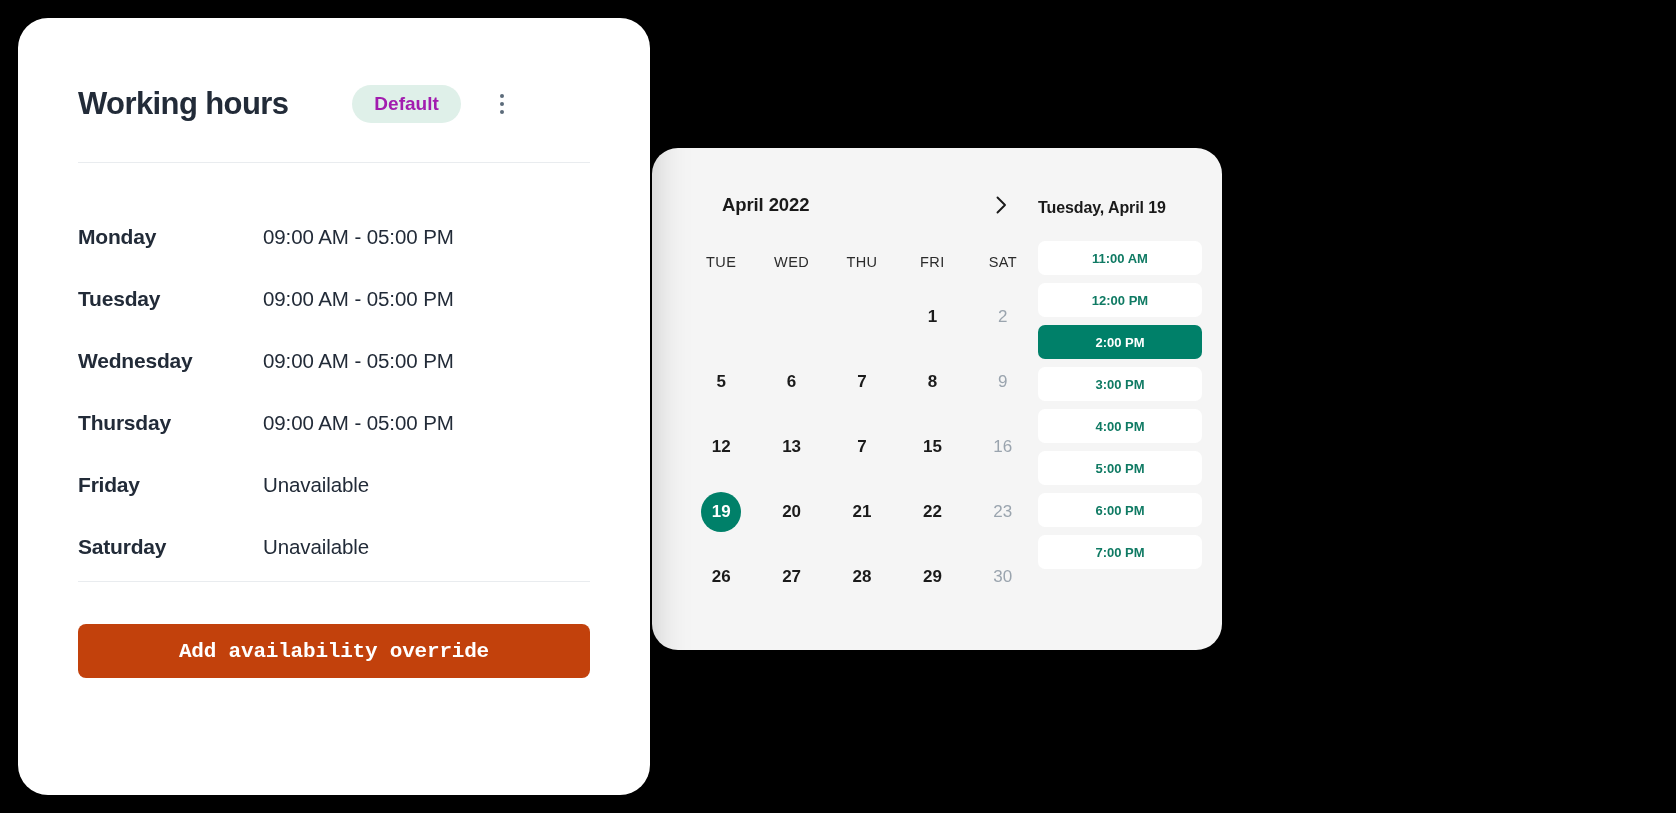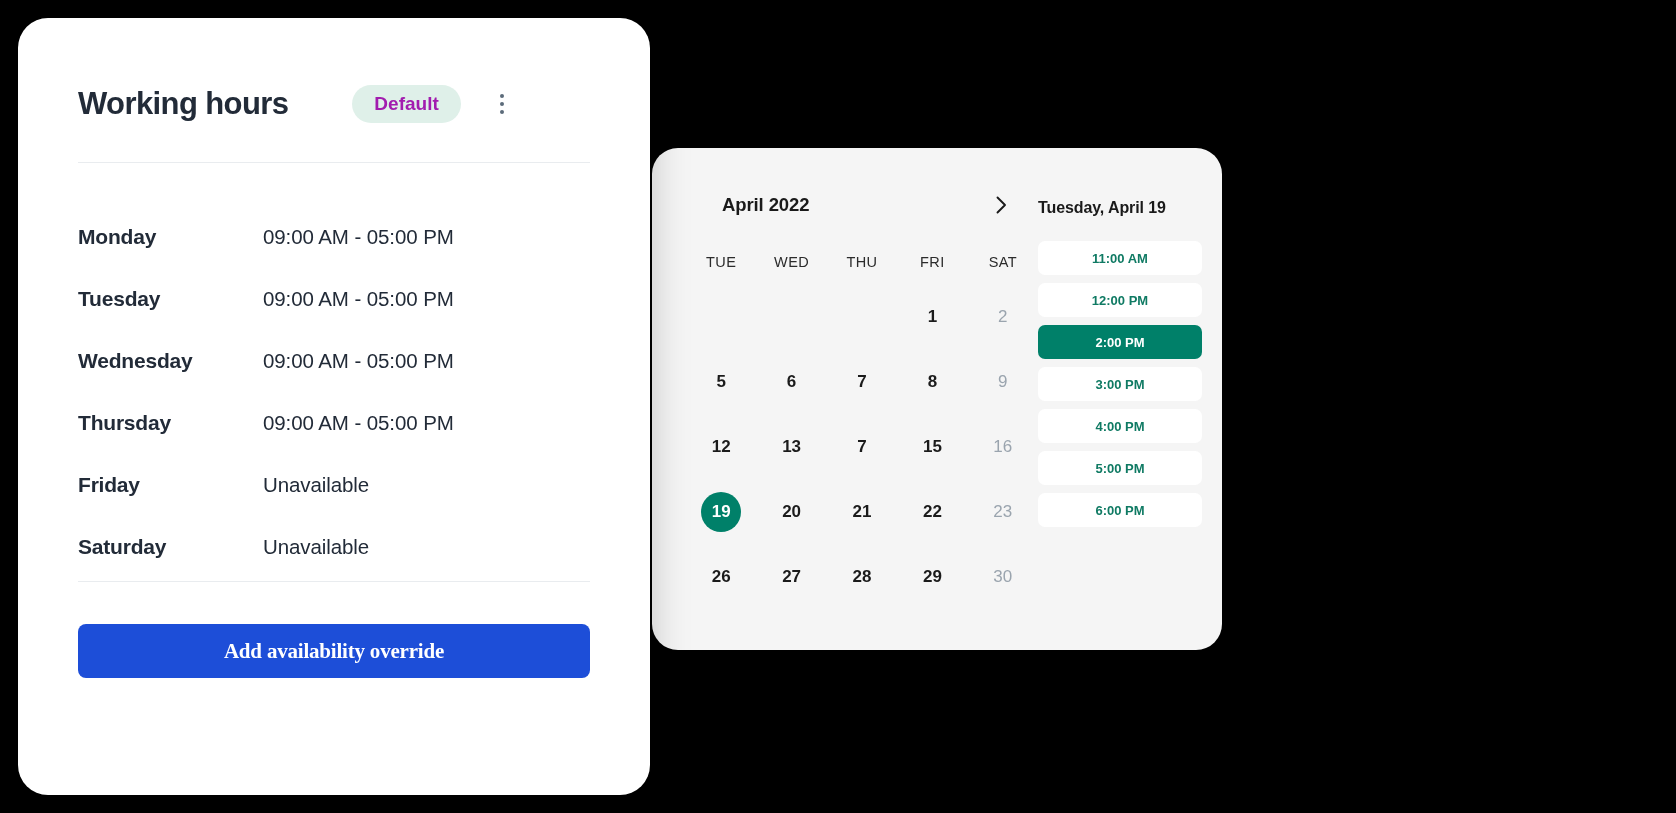--- a/index.html
+++ b/index.html
@@ -198,25 +198,25 @@
   .wh-divider2 {
     height: 1px;
     background: #e9ecef;
     margin-top: 22px;
   }
 
   .wh-btn {
     margin-top: 42px;
     height: 54px;
     width: 100%;
-    background: #1d4ed8;
+    background: #c2410c;
     color: #ffffff;
     border: none;
     border-radius: 8px;
-    font-family: Liberation Serif, serif;
+    font-family: Liberation Mono, monospace;
     font-size: 21px;
     font-weight: bold;
     letter-spacing: -0.2px;
     cursor: pointer;
   }
 </style>
 </head>
 <body>
 
 <div id="stage">
@@ -324,20 +324,21 @@
       <div class="slots-col">
         <div class="slots-head">Tuesday, April 19</div>
         <div class="slot-list" id="slot-list">
             <div class="slot">11:00 AM</div>
             <div class="slot">12:00 PM</div>
             <div class="slot selected">2:00 PM</div>
             <div class="slot">3:00 PM</div>
             <div class="slot">4:00 PM</div>
             <div class="slot">5:00 PM</div>
             <div class="slot">6:00 PM</div>
+            <div class="slot">7:00 PM</div>
           </div>
       </div>
 
     </div>
   </div>
 
   <div class="wh-card">
 
     <div class="wh-head">
       <div class="wh-title">Working hours</div>

